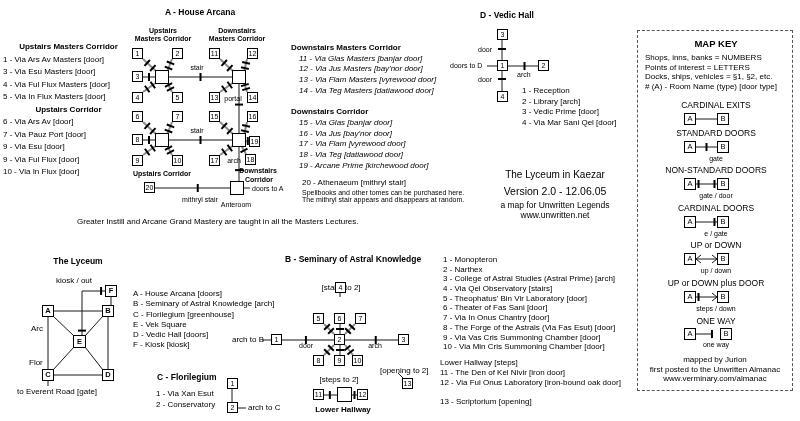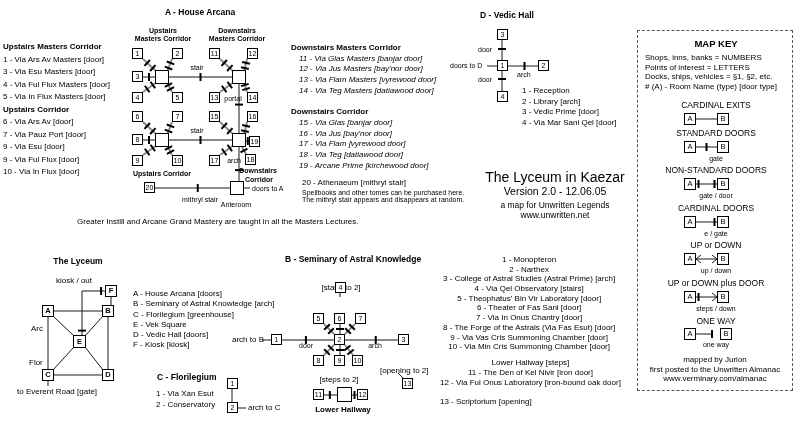--- a/index.html
+++ b/index.html
@@ -17,25 +17,25 @@
   .e13{width:13px;height:13px;}
   .h15{width:15px;height:15px;}
   .kb{width:12px;height:12px;font-size:7.5px;}
   .lbl{position:absolute;z-index:1;white-space:nowrap;line-height:1;font-size:8px;}
   .sm{font-size:7px;}
   .hd{font-weight:bold;}
   .ttl{font-weight:bold;font-size:8.5px;}
   .ctr{transform:translateX(-50%);}
   .list{position:absolute;z-index:1;font-size:8px;}
   .list>div{white-space:nowrap;line-height:1;}
-  .hc{text-align:left;font-weight:bold;}
+  .hc{text-align:center;font-weight:bold;}
   .pad{padding-left:8px;font-style:italic;}
   .l125>div{height:12.5px;}
   .l107>div{height:10.7px;}
-  .l97>div{height:9.7px;text-align:center;}
+  .l97>div{height:9.7px;}
   .l103>div{height:10.3px;}
   .l96>div{height:9.6px;}
   .l110>div{height:11px;}
   #keypanel{position:absolute;z-index:1;left:637px;top:30px;width:156px;height:361px;
             border:1px dashed #555;box-sizing:border-box;}
   #titleblock{position:absolute;z-index:1;left:455px;top:170px;width:200px;text-align:center;}
   #titleblock>div{line-height:1;}
 </style>
 </head>
 <body>
@@ -268,21 +268,21 @@
   <div class="lbl sm" style="left:517px;top:71px">arch</div>
   <div class="lbl sm" style="left:450px;top:62px">doors to D</div>
   <div class="list l107" style="left:522px;top:87px">
     <div>1 - Reception</div>
     <div>2 - Library [arch]</div>
     <div>3 - Vedic Prime [door]</div>
     <div>4 - Via Mar Sani Qel [door]</div>
   </div>
 
   <div id="titleblock">
-    <div style="font-size:14px;height:16px">The Lyceum in Kaezar</div>
+    <div style="font-size:10px;height:16px">The Lyceum in Kaezar</div>
     <div style="font-size:10.5px;height:15px">Version 2.0 - 12.06.05</div>
     <div style="font-size:8.5px;height:9.5px">a map for Unwritten Legends</div>
     <div style="font-size:8.5px">www.unwritten.net</div>
   </div>
 
   <div class="lbl ttl ctr" style="left:78px;top:257px">The Lyceum</div>
   <div class="lbl" style="left:56px;top:277px">kiosk / out</div>
   <div class="lbl" style="left:31px;top:325px">Arc</div>
   <div class="lbl" style="left:29px;top:359px">Flor</div>
   <div class="lbl" style="left:17px;top:388px">to Everent Road [gate]</div>

